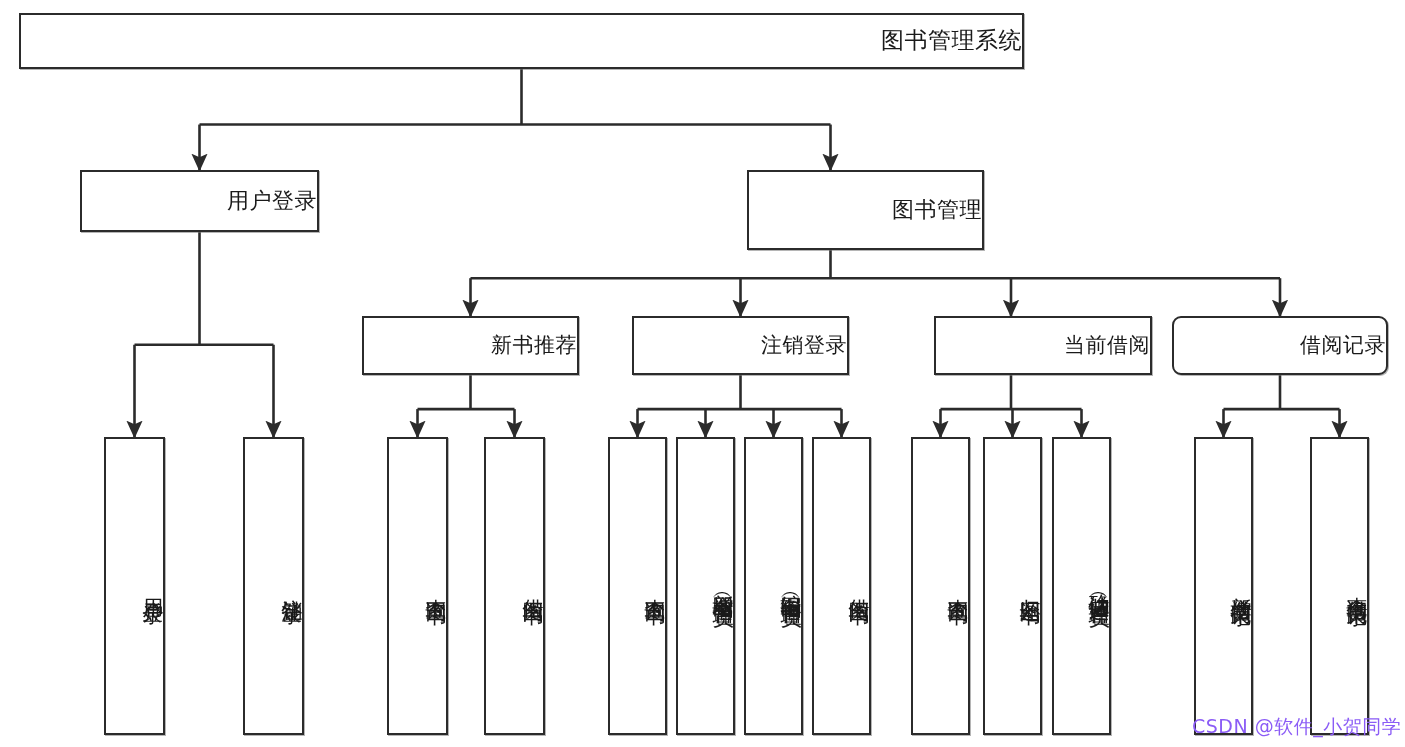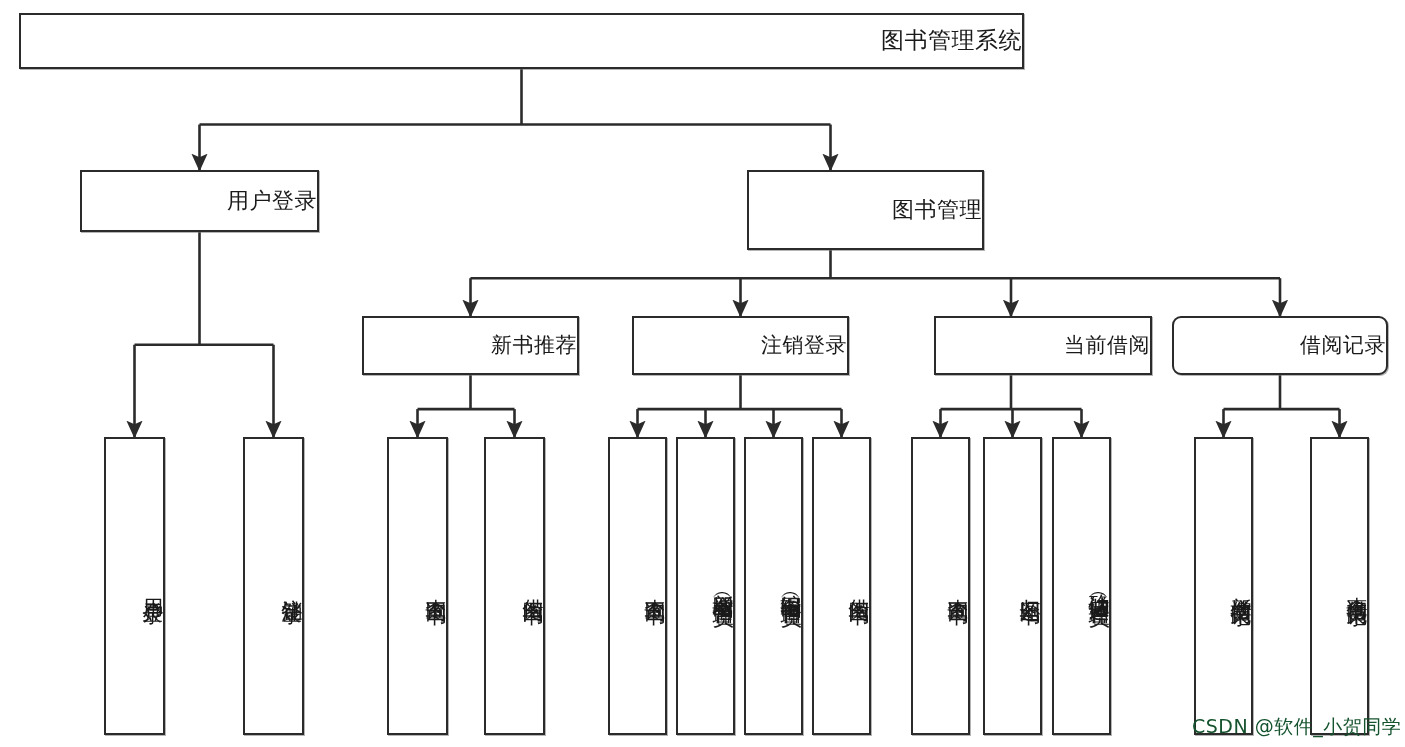--- a/index.html
+++ b/index.html
@@ -60,21 +60,21 @@
     writing-mode: vertical-rl;
     text-orientation: upright;
     line-height: 1.0;
     letter-spacing: 2px;
     max-height: 100%;
     white-space: nowrap;
   }
   .watermark {
     position: absolute;
     font-size: 19px;
-    color: #14532d;
+    color: #8b5cf6;
     white-space: nowrap;
     letter-spacing: 0.5px;
     user-select: none;
   }
 </style>
 </head>
 <body>
 
 <div id="diagram-root">
 

